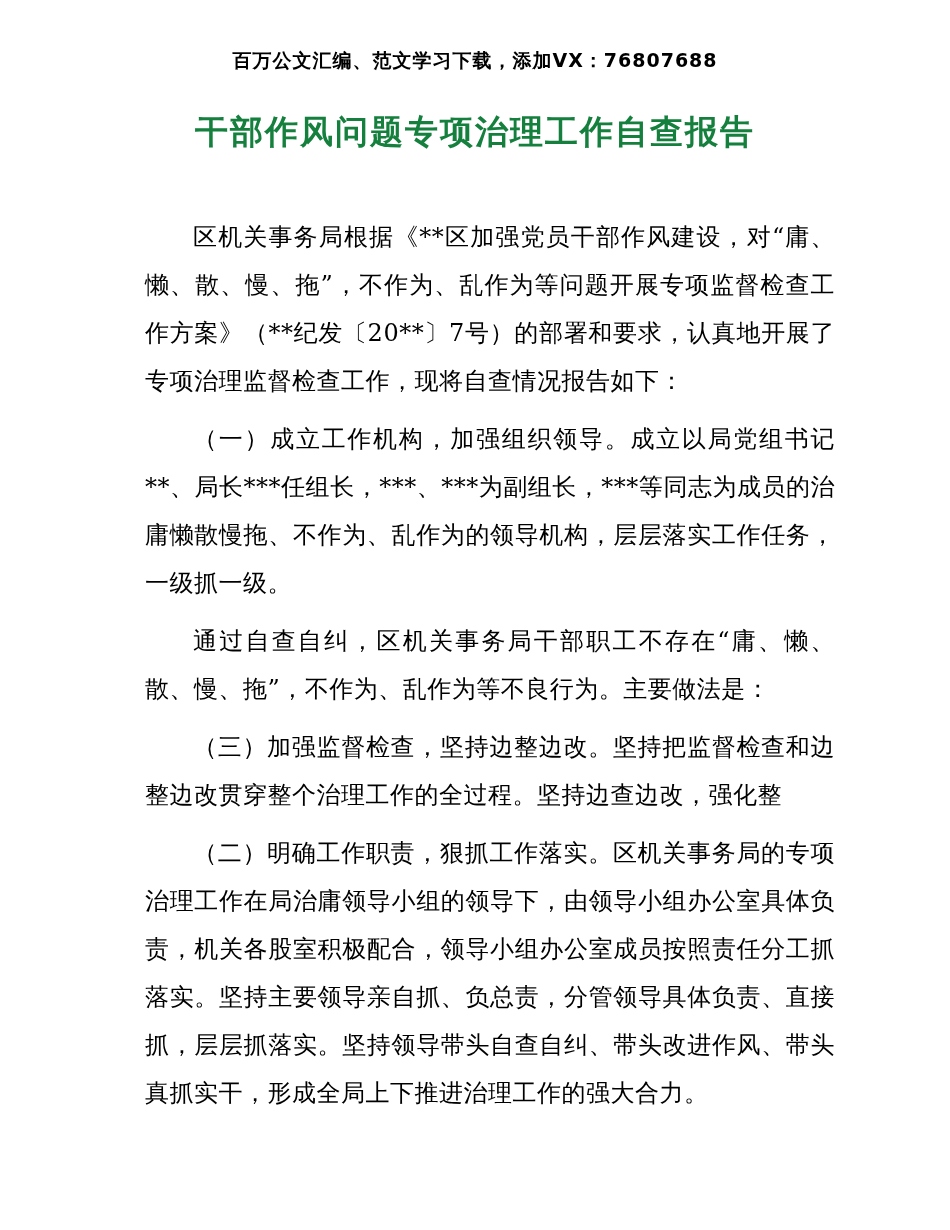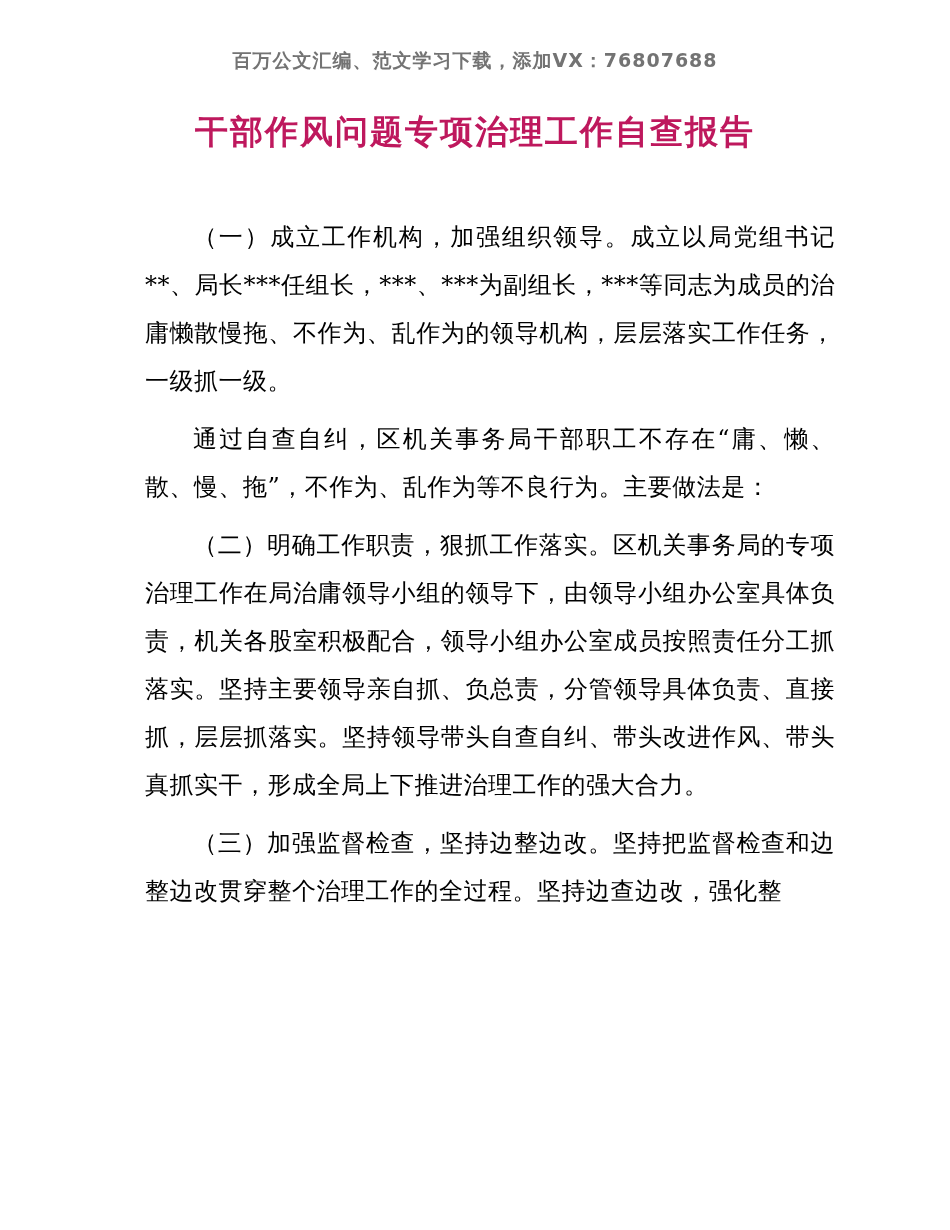--- a/index.html
+++ b/index.html
@@ -16,31 +16,31 @@
     overflow: hidden;
     box-sizing: border-box;
     font-family: "DejaVu Serif", "Liberation Serif", serif;
     color: #000000;
   }
   .ad-header {
     padding-top: 48px;
     text-align: center;
     font-size: 19px;
     font-weight: bold;
-    color: #737373;
+    color: #000000;
     letter-spacing: 1px;
     font-family: "DejaVu Sans", "Liberation Sans", sans-serif;
   }
   .doc-title {
     margin: 36px 0 13px 0;
     text-align: center;
     font-size: 33px;
     font-weight: bold;
     letter-spacing: 2px;
-    color: #be185d;
+    color: #15803d;
     font-family: "DejaVu Sans", "Liberation Sans", sans-serif;
   }
   .doc-body {
     margin: 58px 115px 0 145px;
   }
   .doc-body p {
     margin: 0 0 10px 0;
     font-size: 24px;
     line-height: 48px;
     text-indent: 2em;
@@ -52,19 +52,20 @@
 </head>
 <body>
 
 <div class="page">
 
   <div class="ad-header">百万公文汇编、范文学习下载，添加VX：76807688</div>
 
   <h1 class="doc-title">干部作风问题专项治理工作自查报告</h1>
 
   <div class="doc-body">
+    <p>区机关事务局根据《**区加强党员干部作风建设，对“庸、懒、散、慢、拖”，不作为、乱作为等问题开展专项监督检查工作方案》（**纪发〔20**〕7号）的部署和要求，认真地开展了专项治理监督检查工作，现将自查情况报告如下：</p>
     <p>（一）成立工作机构，加强组织领导。成立以局党组书记**、局长***任组长，***、***为副组长，***等同志为成员的治庸懒散慢拖、不作为、乱作为的领导机构，层层落实工作任务，一级抓一级。</p>
     <p>通过自查自纠，区机关事务局干部职工不存在“庸、懒、散、慢、拖”，不作为、乱作为等不良行为。主要做法是：</p>
+    <p>（三）加强监督检查，坚持边整边改。坚持把监督检查和边整边改贯穿整个治理工作的全过程。坚持边查边改，强化整</p>
     <p>（二）明确工作职责，狠抓工作落实。区机关事务局的专项治理工作在局治庸领导小组的领导下，由领导小组办公室具体负责，机关各股室积极配合，领导小组办公室成员按照责任分工抓落实。坚持主要领导亲自抓、负总责，分管领导具体负责、直接抓，层层抓落实。坚持领导带头自查自纠、带头改进作风、带头真抓实干，形成全局上下推进治理工作的强大合力。</p>
-    <p>（三）加强监督检查，坚持边整边改。坚持把监督检查和边整边改贯穿整个治理工作的全过程。坚持边查边改，强化整</p>
   </div>
 
 </div>
 
 </body></html>

